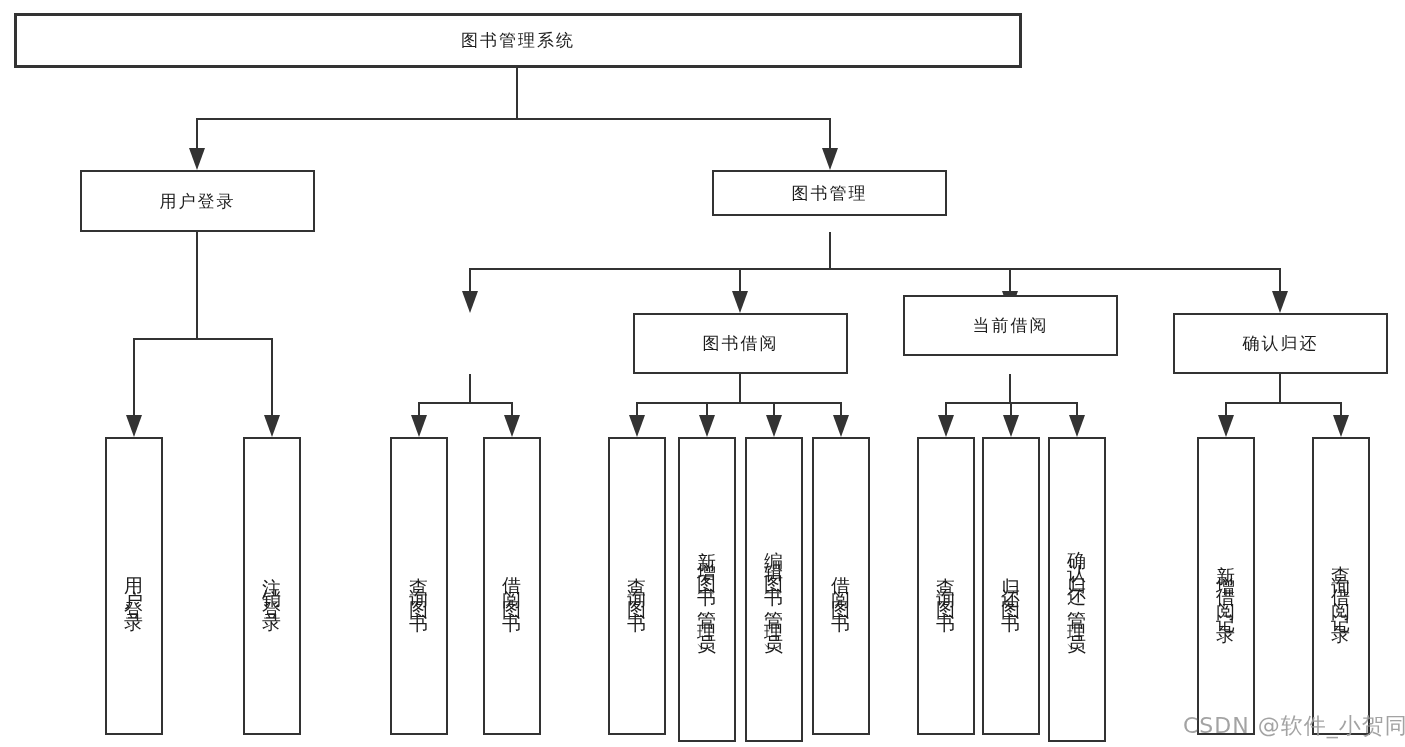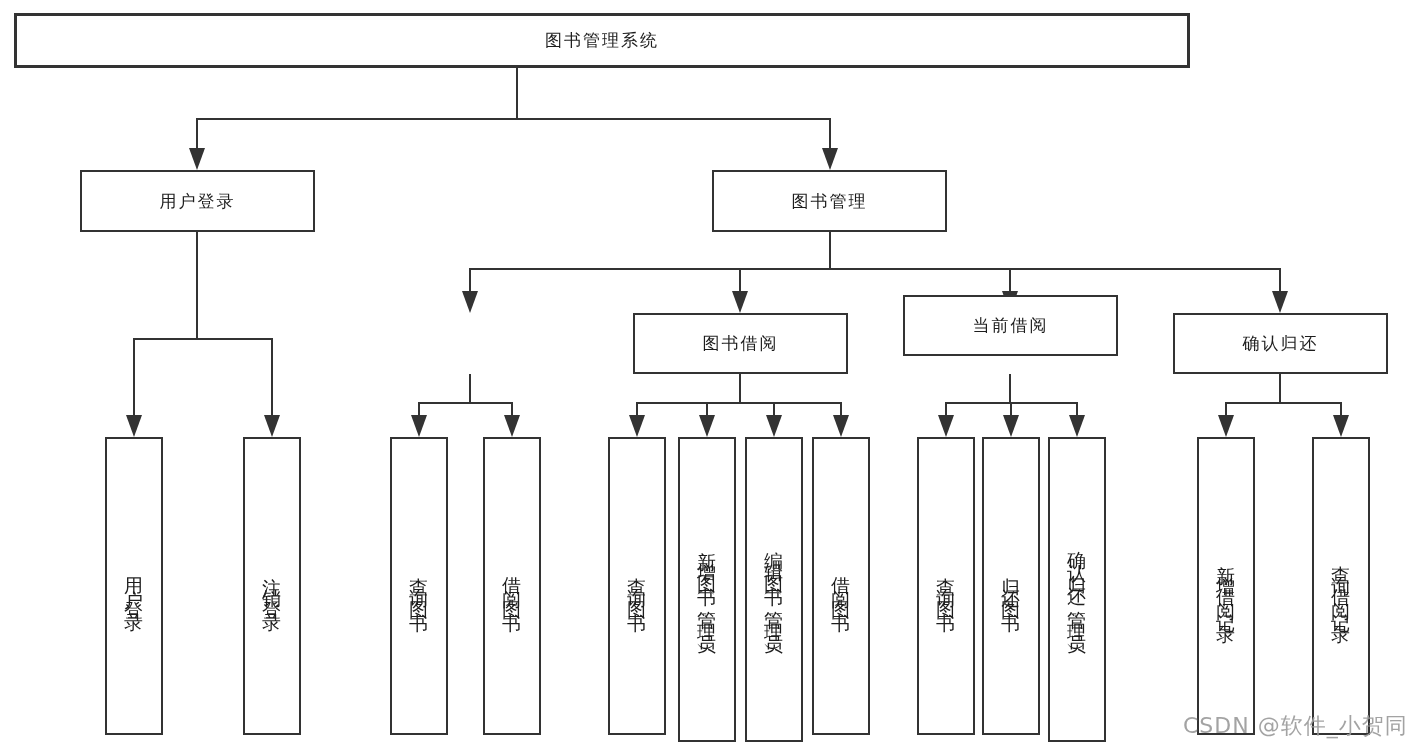--- a/index.html
+++ b/index.html
@@ -31,35 +31,35 @@
     position:absolute; left:1183px; top:711px; z-index:5;
     font-size:22px; color:rgba(155,155,155,0.92);
     letter-spacing:1px; white-space:nowrap;
   }
 </style>
 </head>
 <body>
 
 <div class="stage">
 
-  <div class="box root" style="left:14px; top:13px; width:1176px; height:55px;">
+  <div class="box root" style="left:14px; top:13px; width:1008px; height:55px;">
     <span>图书管理系统</span>
   </div>
 
   <div class="vl" style="left:516px; top:68px;  height:52px;"></div>
   <div class="hl" style="left:196px; top:118px; width:635px;"></div>
   <div class="vl" style="left:196px; top:120px; height:28px;"></div>
   <div class="ar" style="left:189px; top:148px;"></div>
   <div class="vl" style="left:829px; top:120px; height:28px;"></div>
   <div class="ar" style="left:822px; top:148px;"></div>
 
   <div class="box" style="left:80px; top:170px; width:235px; height:62px;">
     <span>用户登录</span>
   </div>
-  <div class="box" style="left:712px; top:170px; width:235px; height:62px;">
+  <div class="box" style="left:712px; top:170px; width:235px; height:46px;">
     <span>图书管理</span>
   </div>
 
   <div class="vl" style="left:196px; top:232px; height:106px;"></div>
   <div class="hl" style="left:133px; top:338px; width:140px;"></div>
   <div class="vl" style="left:133px; top:340px; height:75px;"></div>
   <div class="ar" style="left:126px; top:415px;"></div>
   <div class="vl" style="left:271px; top:340px; height:75px;"></div>
   <div class="ar" style="left:264px; top:415px;"></div>
 

